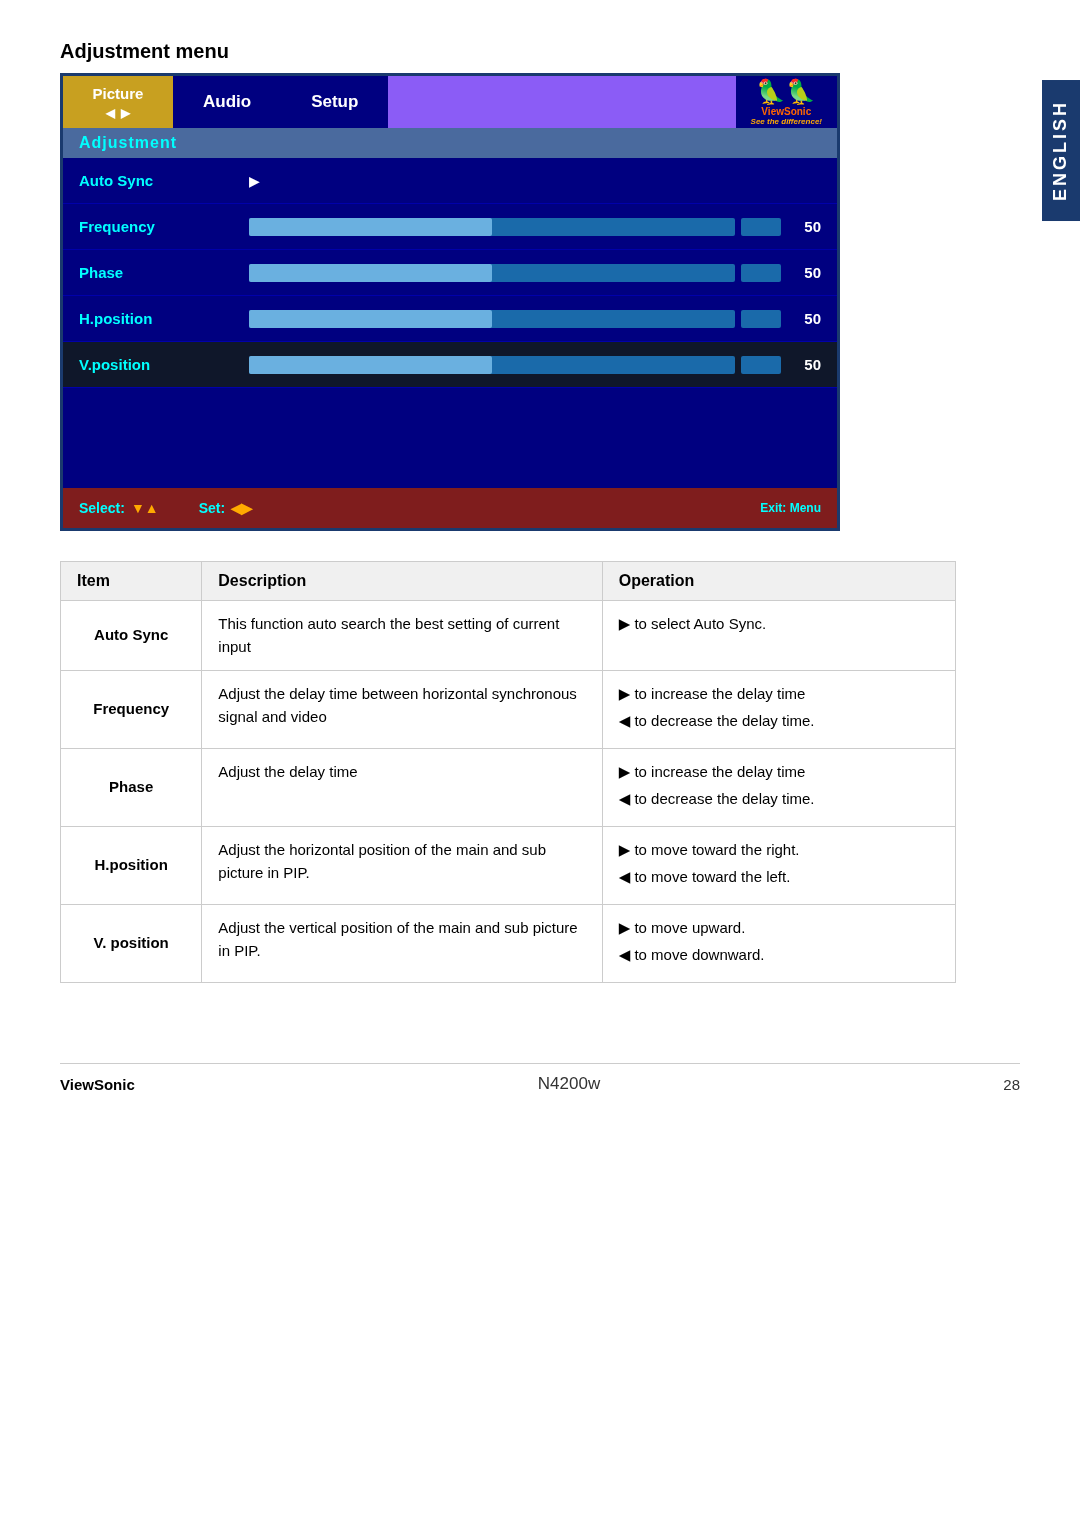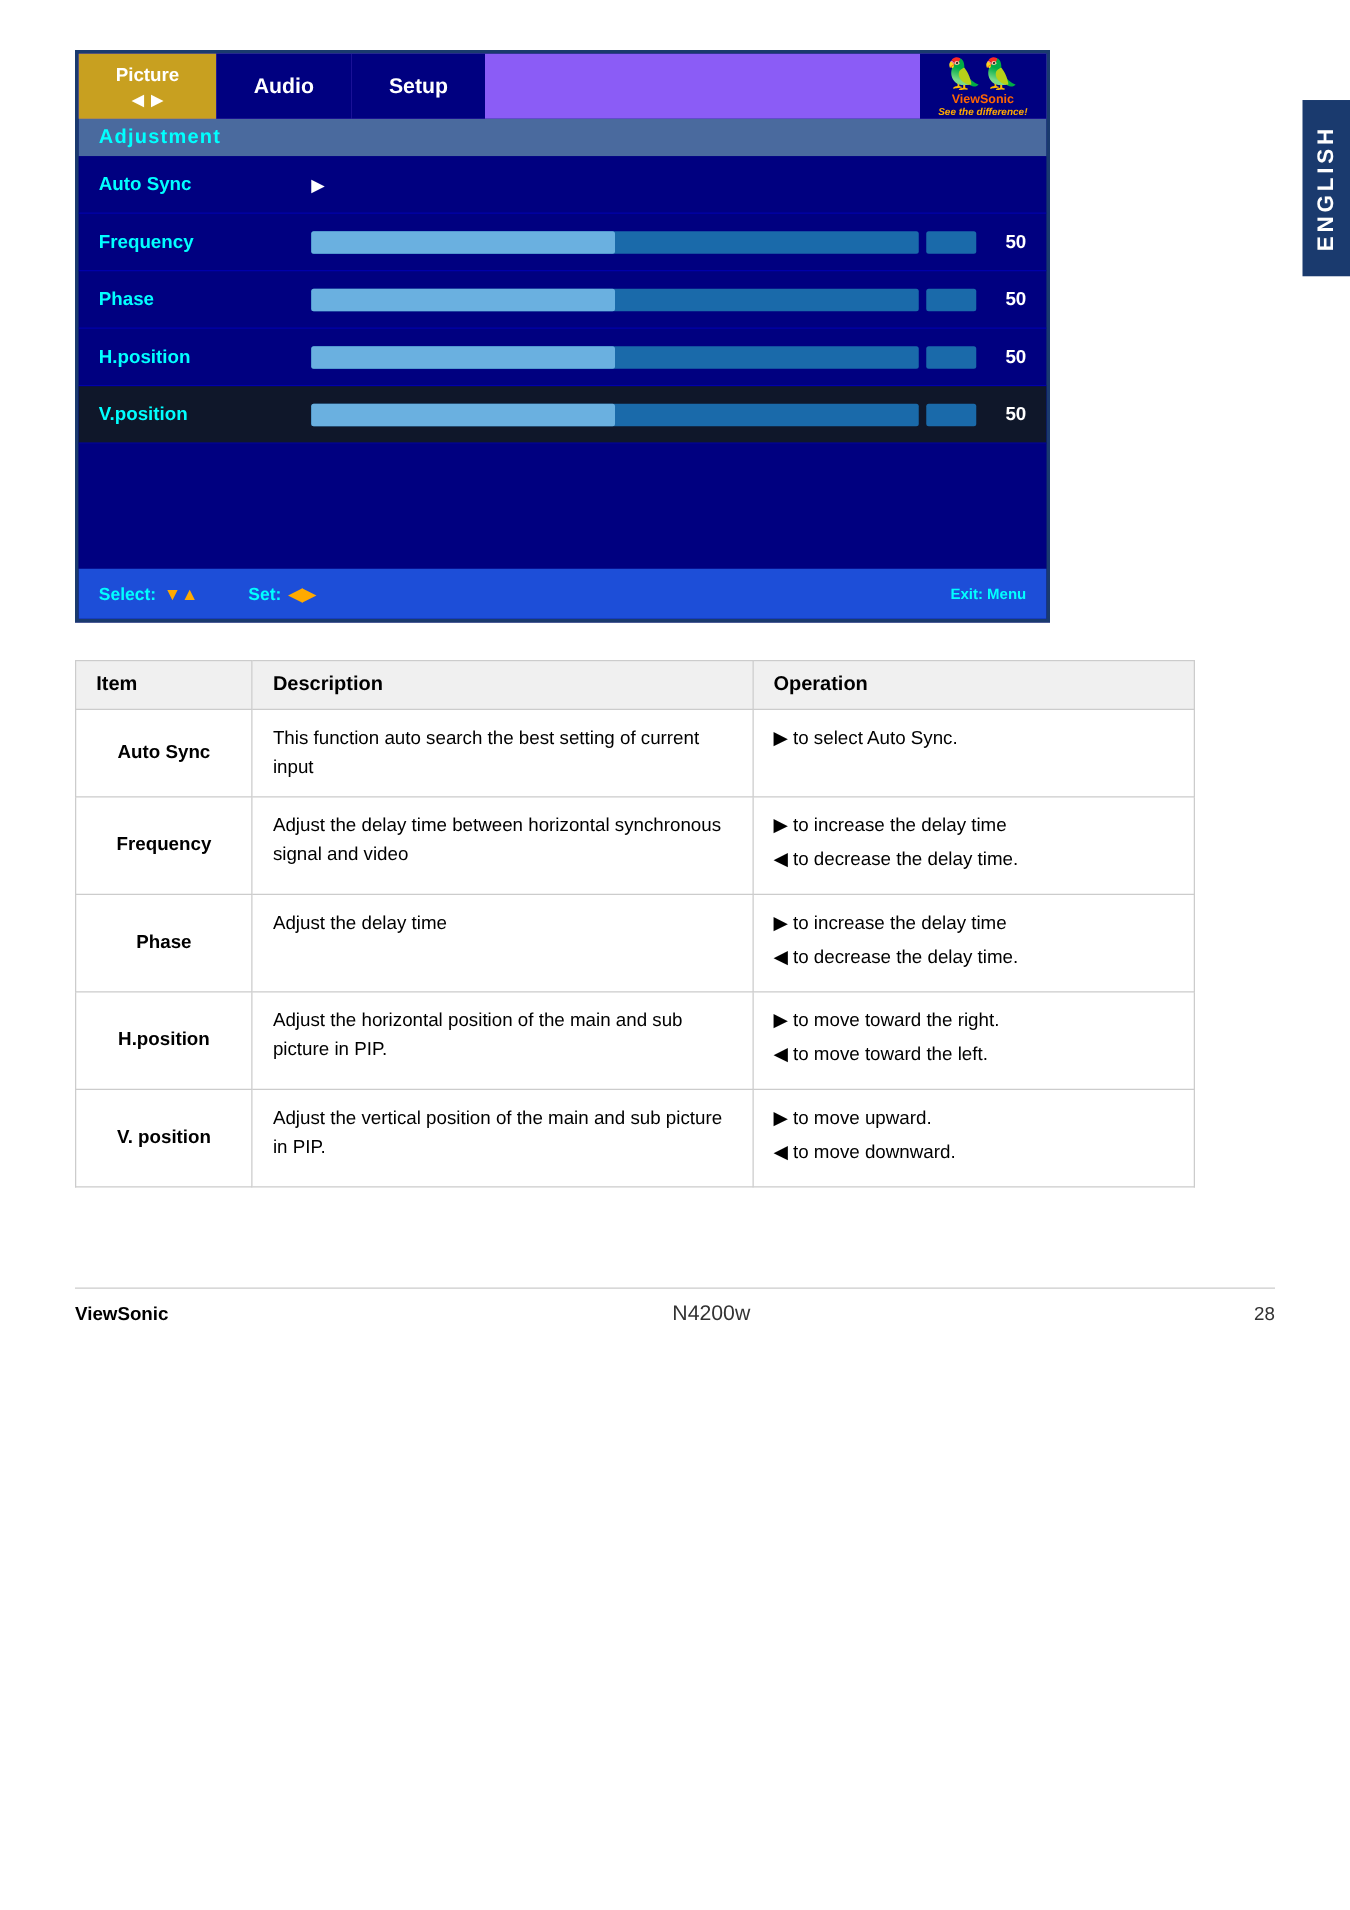--- a/index.html
+++ b/index.html
@@ -200,21 +200,21 @@
 
     .menu-row-value {
       color: white;
       font-size: 15px;
       font-weight: bold;
       width: 40px;
       text-align: right;
     }
 
     .monitor-bottom-bar {
-      background: #1d4ed8;
+      background: #7f1d1d;
       display: flex;
       align-items: center;
       padding: 6px 16px;
       height: 40px;
     }
 
     .bottom-select {
       color: #00ffff;
       font-size: 14px;
       font-weight: bold;
@@ -319,20 +319,21 @@
       background: #000080;
     }
   </style>
 </head>
 <body>
 
 <div class="page-container">
 
   <div class="english-tab">ENGLISH</div>
 
+  <div class="adjustment-menu-title">Adjustment menu</div>
 
   <div class="monitor-display">
 
     <div class="monitor-top-bar">
       <div class="tab-picture">
         <span>Picture</span>
         <div class="tab-picture-arrows">
           <span class="arrow-left">◀</span>
           <span class="arrow-right">▶</span>
         </div>

